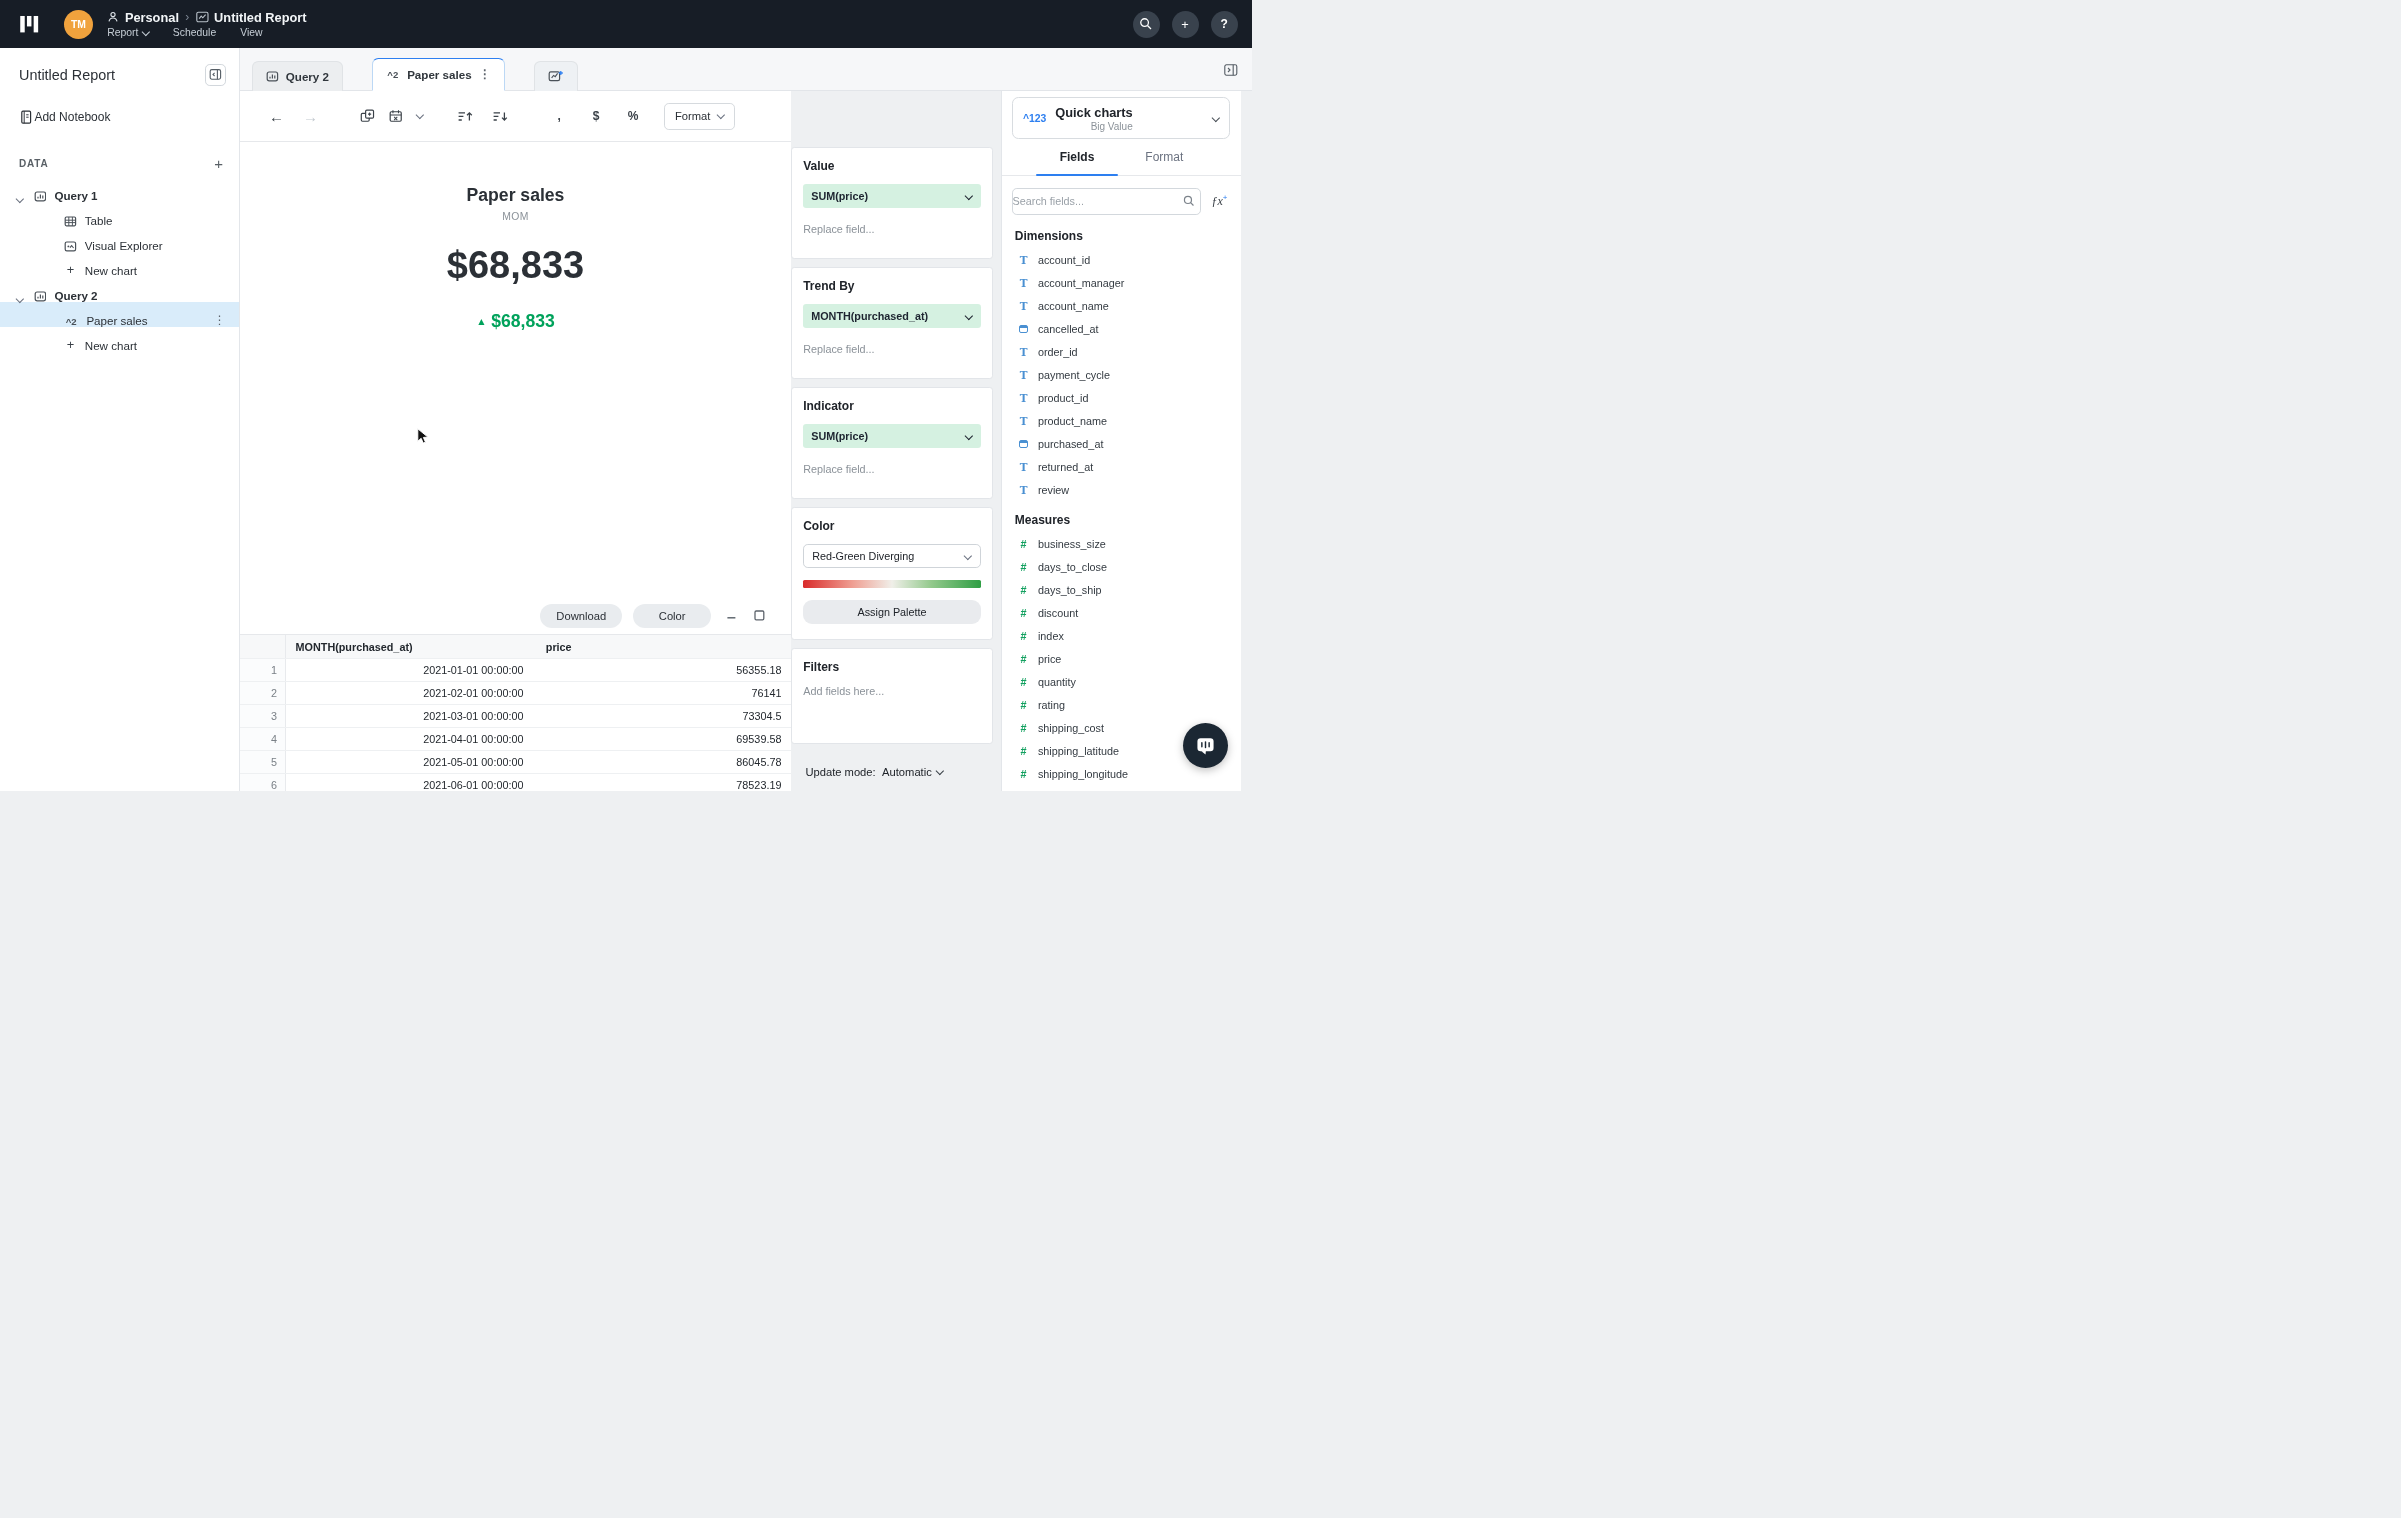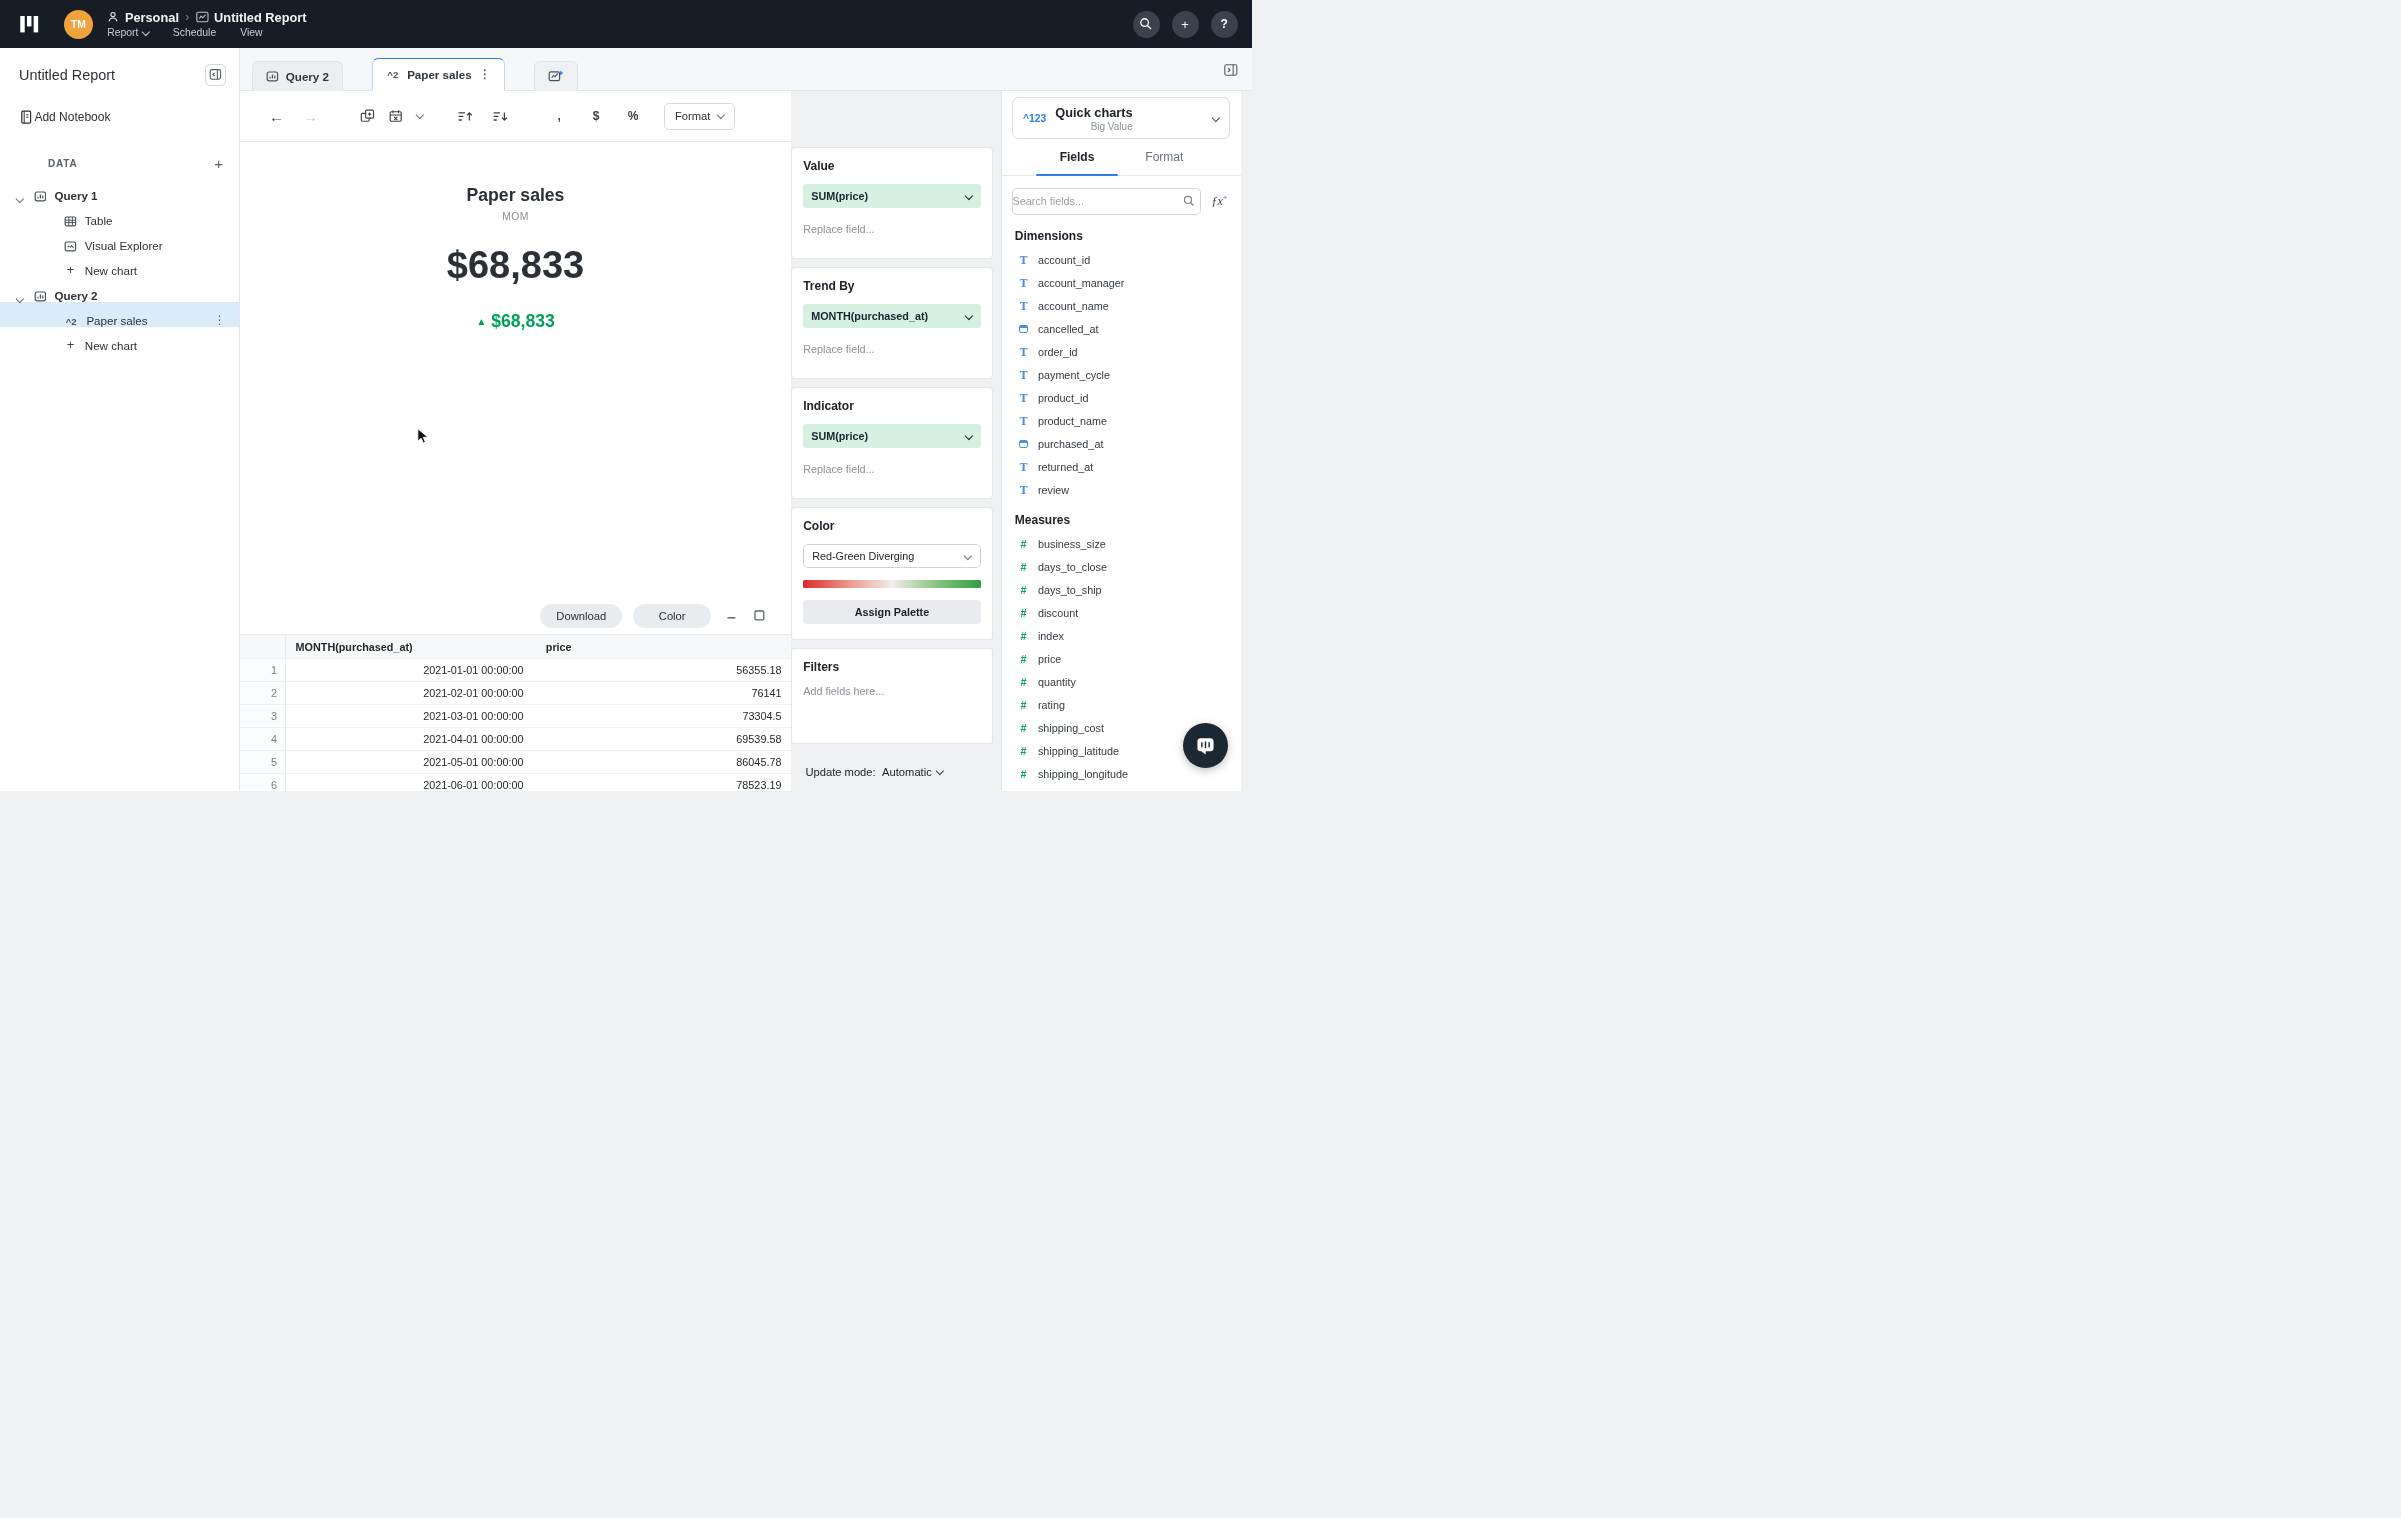--- a/index.html
+++ b/index.html
@@ -24,21 +24,21 @@
 
   
   .app { display:flex; height:743px; }
 
   
   .sidebar { width:240px; background:#fff; border-right:0.8px solid #e3e6ea; flex:none; display:flex; flex-direction:column; }
   .sb-head { padding:16px 12.8px 0 19px; display:flex; justify-content:space-between; align-items:center; }
   .sb-title { font-size:14.4px; font-weight:500; color:#2b3036; }
   .sb-collapse { width:21.6px; height:21.6px; border:0.8px solid #d2d7dc; border-radius:4.8px; display:flex; align-items:center; justify-content:center; cursor:pointer; background:#fff; }
   .sb-addnb { margin-top:24px; padding-left:19px; display:flex; gap:1px; font-size:12px; font-weight:500; color:#2b3036; cursor:pointer; }
-  .sb-data { margin-top:32px; padding:0 16px 0 19px; display:flex; justify-content:space-between; align-items:center;margin-left:29px; }
+  .sb-data { margin-top:32px; padding:0 16px 0 19px; display:flex; justify-content:space-between; align-items:center; }
   .sb-data-lbl { font-size:10px; font-weight:700; color:#596066; letter-spacing:0.8px; }
   .sb-plus { font-size:15px; color:#596066; cursor:pointer; line-height:1; }
   .tree { margin-top:6.4px; }
   .snav { height:25px; display:flex; align-items:flex-end; gap:8px; font-size:11.6px; color:#2b3036; cursor:pointer; }
   .snav .cdown { width:11.2px; display:flex; justify-content:center; color:#6b7280; }
   .lvl1 { padding-left:14.4px; font-weight:600; }
   .lvl2 { padding-left:64px; font-weight:400; }
   .snav.sel { background:#d9ecfa; }
   .plus-ic { font-size:12.8px; color:#3a4148; width:12.8px; text-align:center; }
   .bv-glyph { font-size:9.6px; font-weight:700; color:#4a5158; width:14.4px; text-align:center; }
@@ -92,21 +92,21 @@
   .card { background:#fff; border:0.8px solid #e2e5e9; border-radius:3.2px; padding:11.2px; }
   .card.section { height:112px; }
   .card-title { font-size:12px; font-weight:700; color:#20242a; margin-bottom:11.2px; }
   .pill { height:24px; background:#d5f1e1; border-radius:3.2px; display:flex; align-items:center; justify-content:space-between; padding:0 8px; font-weight:700; font-size:10.8px; color:#1d2430; cursor:pointer; }
   .pill .chv { color:#1d2430; margin-right:1.6px; }
   .replace { margin-top:14.4px; color:#8b9299; font-size:10.8px; cursor:pointer; }
   .card.color { height:133px; }
   .select { height:24px; border:0.8px solid #cfd4d9; border-radius:4.8px; display:flex; align-items:center; justify-content:space-between; padding:0 8px; font-size:10.8px; color:#20242a; cursor:pointer; background:#fff; }
   .select .chv { color:#6b7280; margin-right:1.6px; }
   .gradient { margin-top:11.2px; height:8px; border-radius:1.6px; background:linear-gradient(90deg,#d92b2b 0%,#ef9f93 28%,#f0efe9 50%,#93c98c 72%,#2f9e44 100%); }
-  .assign-btn { margin-top:12.8px; width:100%; height:24px; background:#e9ebee; border:none; border-radius:4px; font-family:inherit; font-size:10.8px; font-weight:700; color:#20242a; cursor:pointer; }
+  .assign-btn { margin-top:12.8px; width:100%; height:24px; background:#e9ebee; border:none; border-radius:9px; font-family:inherit; font-size:10.8px; font-weight:400; color:#20242a; cursor:pointer; }
   .card.filters { height:96px; }
   .update-row { margin-top:auto; height:38px; display:flex; align-items:center; gap:6.4px; font-size:11.2px; padding-left:14.4px; color:#20242a; }
   .update-dd { display:flex; align-items:center; gap:5.6px; cursor:pointer; font-weight:500; }
   .update-dd .chv { color:#3a4148; }
 
   
   .fields-col { width:240px; flex:none; background:#fff; border-left:0.8px solid #e3e6ea; overflow:hidden; display:flex; flex-direction:column; }
   .qc-box { margin:6.4px 11.2px 0 9.6px; height:42px; border:0.8px solid #d8dce0; border-radius:6.4px; display:flex; align-items:center; padding:0 10.4px; gap:8.8px; cursor:pointer; flex:none; }
   .qc-glyph { color:#2d7ff0; font-weight:700; font-size:10.4px; white-space:nowrap; }
   .qc-text { display:flex; flex-direction:column; gap:1.6px;align-items:flex-end; }

